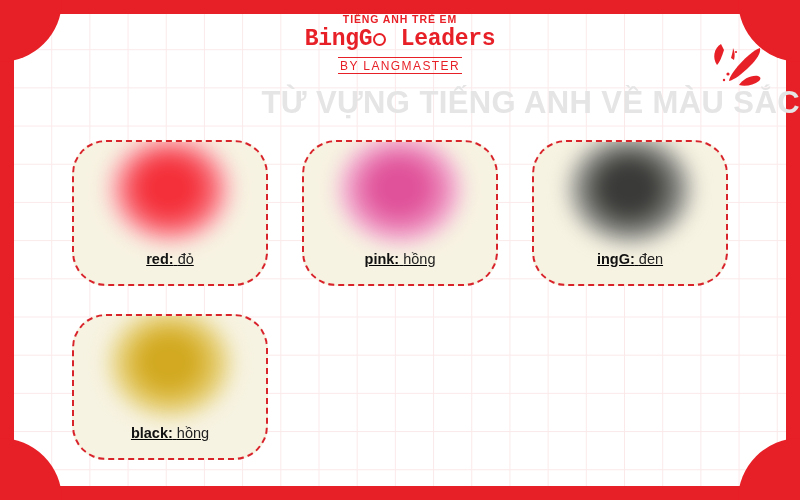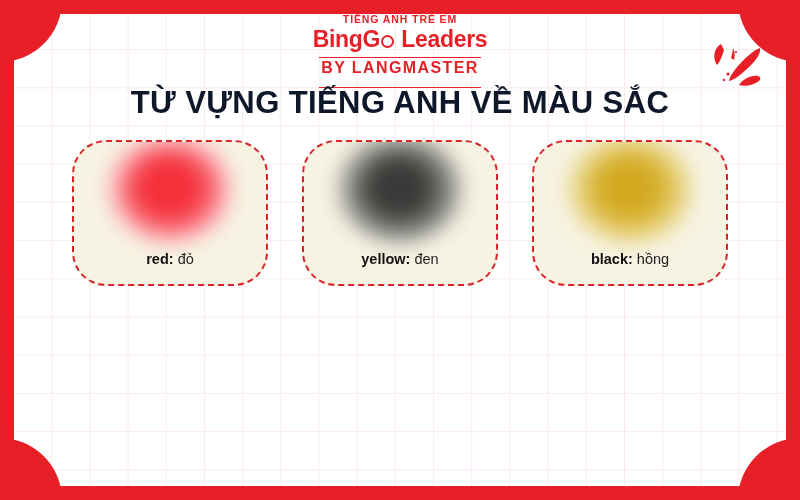--- a/index.html
+++ b/index.html
@@ -55,50 +55,51 @@
     color:#E71F26;
     letter-spacing:0.9px;
   }
   #logo-main {
     font-size:23px;
     font-weight:bold;
     color:#E71F26;
     letter-spacing:-0.3px;
     margin-top:3px;
     white-space:nowrap;
+    font-family:Liberation Mono, monospace;
   }
   .logo-o-circle {
     display:inline-block;
     width:13px; height:13px;
     border:2.4px solid #E71F26;
     border-radius:50%;
     position:relative;
     top:1px;
     margin:0 1px;
   }
   #logo-sub {
     display:inline-block;
     margin-top:6px;
-    font-size:16px;
-    font-weight:bold;
+    font-size:12px;
+    font-weight:normal;
     color:#E71F26;
     letter-spacing:1.4px;
     border-top:1.6px solid #E71F26;
     border-bottom:1.6px solid #E71F26;
-    padding:2px 2px 11px 2px;
+    padding:2px 2px 1px 2px;
   }
 
   
   #title {
     position:absolute;
     left:0; right:0; top:85px;
-    text-align:center;
+    text-align:right;
     font-size:31px;
     font-weight:bold;
-    color:#0f172a;
+    color:#e5e5e5;
     letter-spacing:0.4px;
     white-space:nowrap;
   }
 
   
   #splash {
     position:absolute;
     right:28px; top:34px;
     width:74px; height:62px;
   }
@@ -106,20 +107,21 @@
   
   #grid {
     position:absolute;
     left:72px; top:140px;
     width:656px; height:320px;
     display:grid;
     grid-template-columns:repeat(3, 196px);
     grid-template-rows:repeat(2, 146px);
     column-gap:34px;
     row-gap:28px;
+    text-decoration:underline;
   }
   .card {
     position:relative;
     background:#F7F3E2;
     border:2.5px dashed #D8232A;
     border-radius:34px;
     overflow:hidden;
     display:flex;
     flex-direction:column;
     justify-content:flex-end;
@@ -188,28 +190,36 @@
       <div class="blob">
         <i style="left:12px;  top:10px; width:126px; height:112px; background:#FBB9BE;"></i>
         <i style="left:26px;  top:22px; width:98px;  height:88px;  background:#F8606A;"></i>
         <i style="left:42px;  top:36px; width:64px;  height:58px;  background:#F4303A;"></i>
       </div>
       <div class="card-label"><b>red:</b> <span>đỏ</span></div>
     </div>
 
 
 
+    <div class="card">
+      <div class="blob">
+        <i style="left:12px;  top:10px; width:126px; height:112px; background:#F3BAD5;"></i>
+        <i style="left:26px;  top:22px; width:98px;  height:88px;  background:#EA7DB3;"></i>
+        <i style="left:42px;  top:36px; width:64px;  height:58px;  background:#E0529A;"></i>
+      </div>
+      <div class="card-label"><b>pink:</b> <span>hồng</span></div>
+    </div>
 
     <div class="card">
       <div class="blob">
         <i style="left:12px;  top:10px; width:126px; height:112px; background:#B0B0AA;"></i>
         <i style="left:26px;  top:22px; width:98px;  height:88px;  background:#6A6A66;"></i>
         <i style="left:42px;  top:36px; width:64px;  height:58px;  background:#3A3A38;"></i>
       </div>
-      <div class="card-label"><b>yellow:</b> <span>đen</span></div>
+      <div class="card-label"><b>ingG:</b> <span>đen</span></div>
     </div>
 
     <div class="card">
       <div class="blob">
         <i style="left:12px;  top:10px; width:126px; height:112px; background:#EBDC9D;"></i>
         <i style="left:26px;  top:22px; width:98px;  height:88px;  background:#DFC051;"></i>
         <i style="left:42px;  top:36px; width:64px;  height:58px;  background:#D2A920;"></i>
       </div>
       <div class="card-label"><b>black:</b> <span>hồng</span></div>
     </div>

